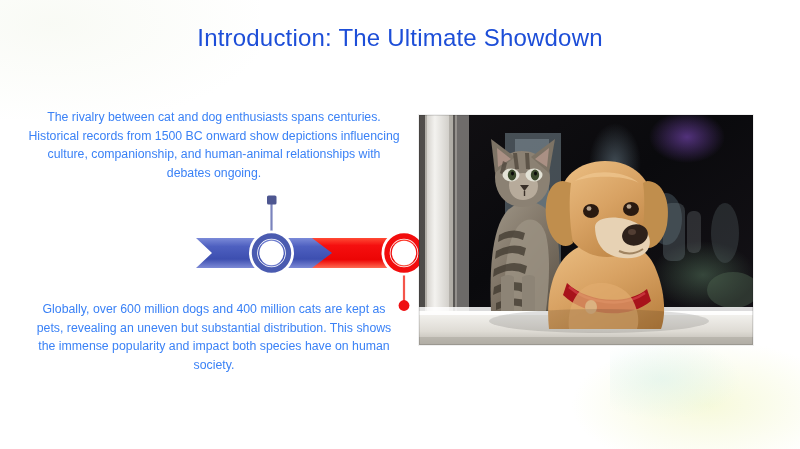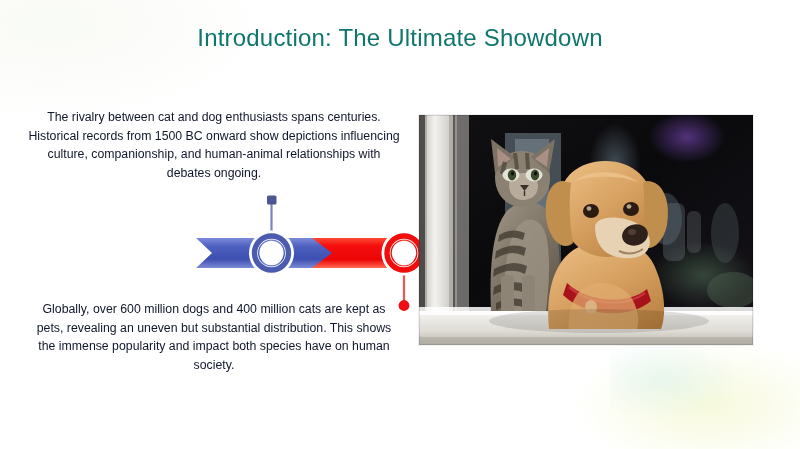--- a/index.html
+++ b/index.html
@@ -37,32 +37,32 @@
   }
 
   
   #title {
     position: absolute;
     left: 0;
     top: 24px;
     width: 800px;
     text-align: center;
     font-size: 24px;
-    color: #0f766e;
+    color: #1d4ed8;
     letter-spacing: 0.2px;
     white-space: nowrap;
   }
 
   
   .para {
     position: absolute;
     text-align: center;
     font-size: 12.3px;
     line-height: 1.52;
-    color: #0f172a;
+    color: #3b82f6;
   }
   #para-top {
     left: 28px;
     top: 108px;
     width: 372px;
   }
   #para-bottom {
     left: 28px;
     top: 300px;
     width: 372px;

